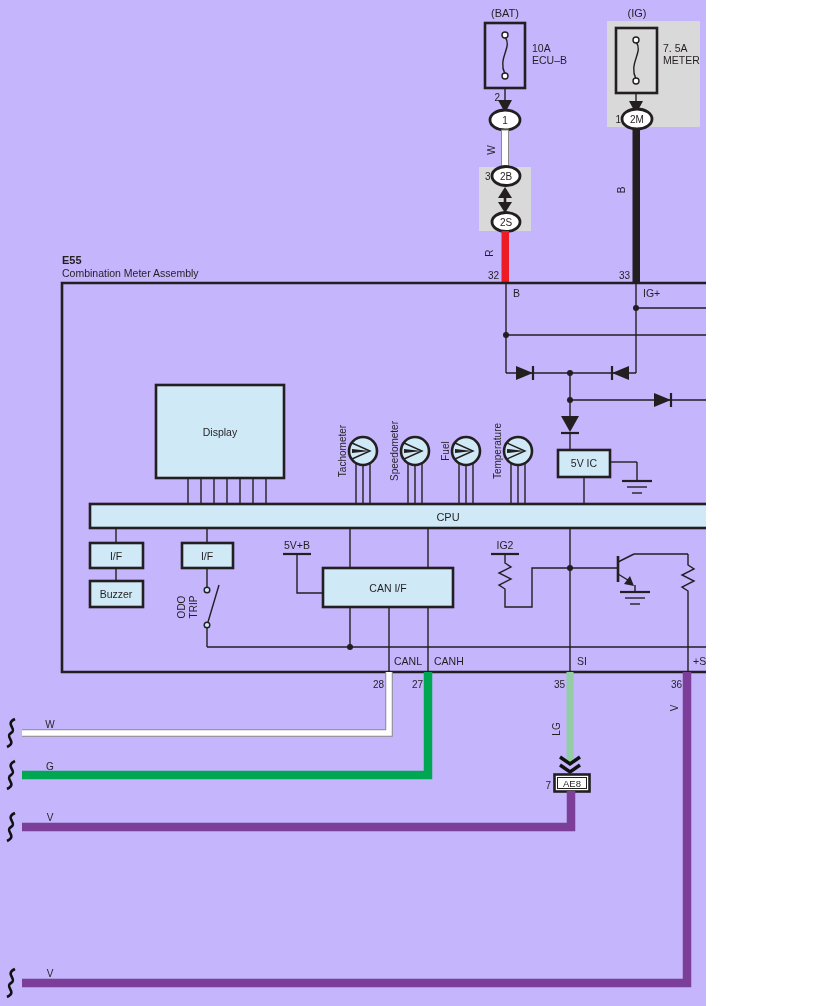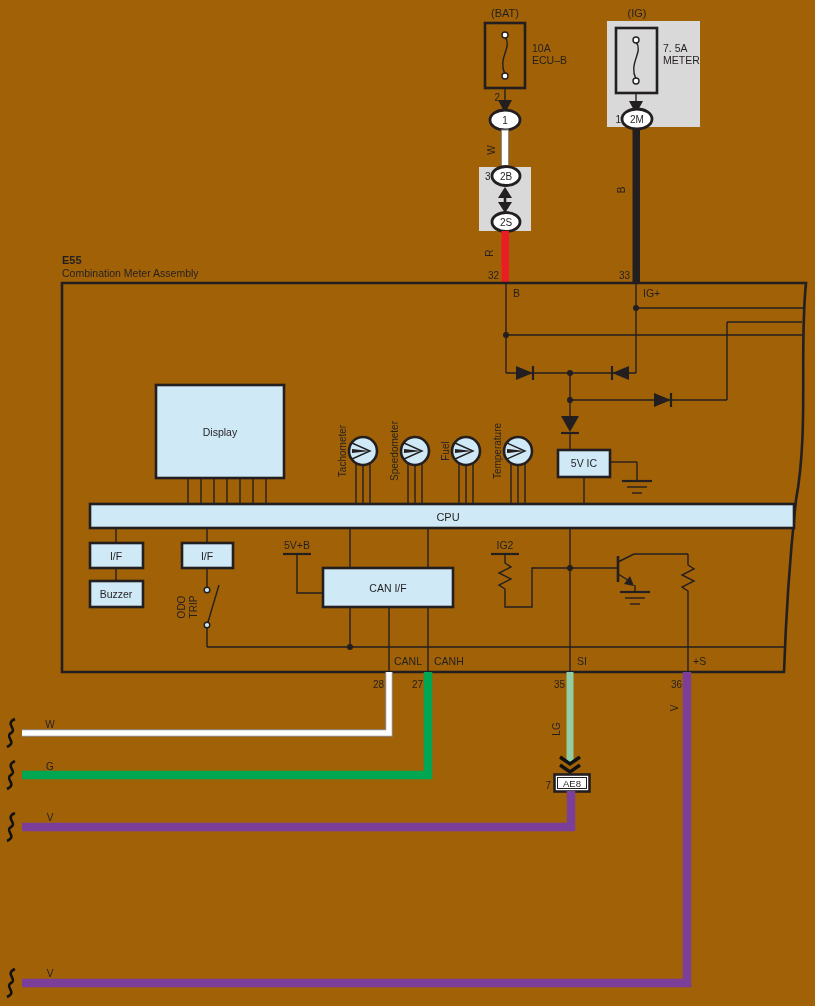--- a/index.html
+++ b/index.html
@@ -1,16 +1,16 @@
 <!DOCTYPE html>
 <html><head>
 <meta charset="utf-8">
 <style>
   html,body{margin:0;padding:0;background:#ffffff;}
-  #stage{position:relative;width:815px;height:1006px;background:#a16207;overflow:hidden;}
+  #stage{position:relative;width:706px;height:1006px;background:#c4b5fd;overflow:hidden;}
   svg{display:block;}
   .t{font-family:"Liberation Sans","DejaVu Sans",sans-serif;fill:#231f20;}
   .t9{font-size:9.5px;}
   .t10{font-size:10px;}
   .t105{font-size:10.5px;}
   .t11{font-size:11px;}
   .bold{font-weight:bold;}
   .ln{stroke:#231f20;fill:none;stroke-width:1.4;}
   .ln2{stroke:#231f20;fill:none;stroke-width:2.2;}
   .ln25{stroke:#231f20;fill:none;stroke-width:2.6;}

